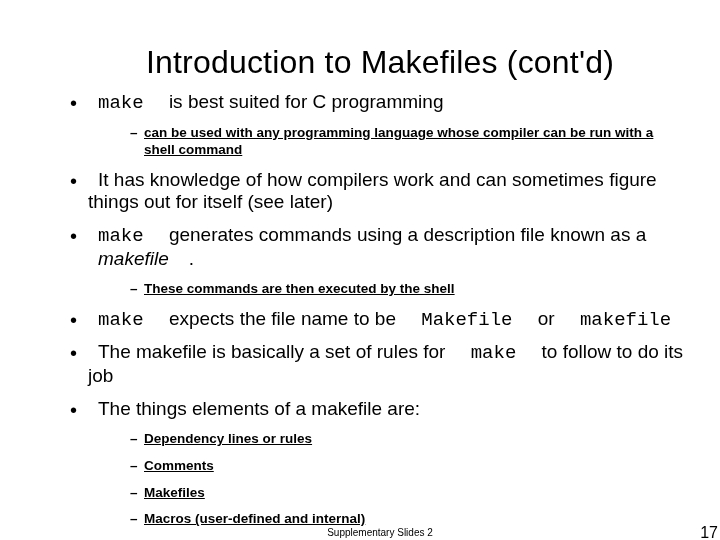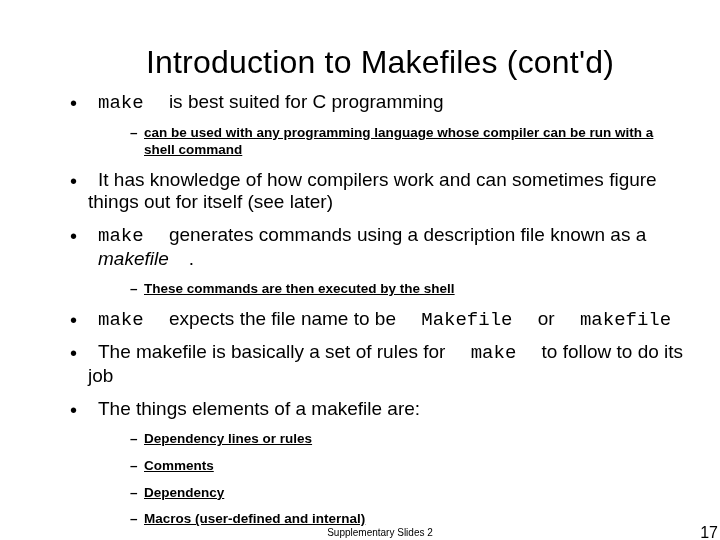--- a/index.html
+++ b/index.html
@@ -94,21 +94,21 @@
         </ul></li>
       <li><span>It has knowledge of how compilers work and can sometimes figure things out for itself (see later)</span></li>
       <li><span class="mono">make</span><span> generates commands using a description file known as a </span><span class="italic">makefile</span><span>.</span><ul class="bullets-l2">
           <li>These commands are then executed by the shell</li>
         </ul></li>
       <li><span class="mono">make</span><span> expects the file name to be </span><span class="mono">Makefile</span><span> or </span><span class="mono">makefile</span></li>
       <li><span>The makefile is basically a set of rules for </span><span class="mono">make</span><span> to follow to do its job</span></li>
       <li><span>The things elements of a makefile are:</span><ul class="bullets-l2">
           <li>Dependency lines or rules</li>
           <li>Comments</li>
-          <li>Dependency</li>
+          <li>Makefiles</li>
           <li>Macros (user-defined and internal)</li>
           <li>Comments</li>
         </ul></li>
     </ul>
 </div>
 
 <div class="footer">Supplementary Slides 2</div>
 <div class="pagenum">17</div>
 
 </body></html>

